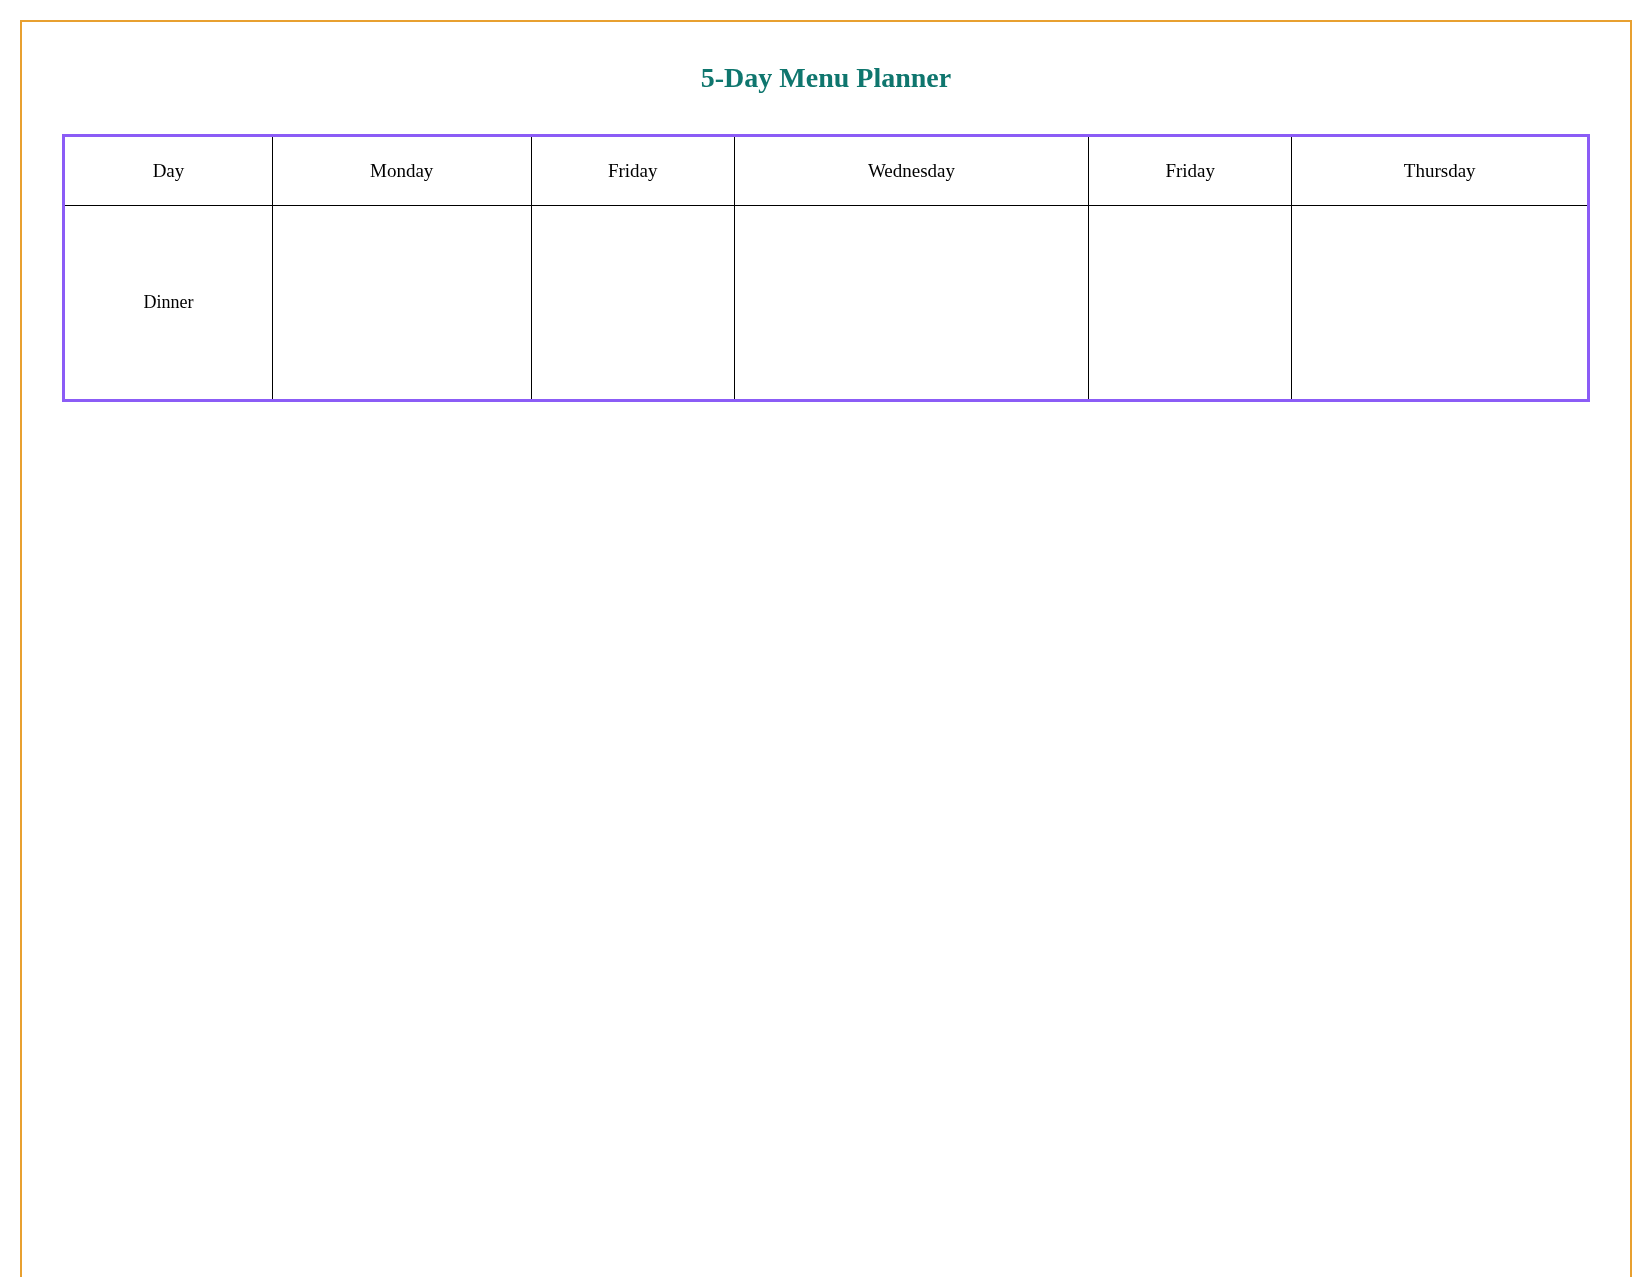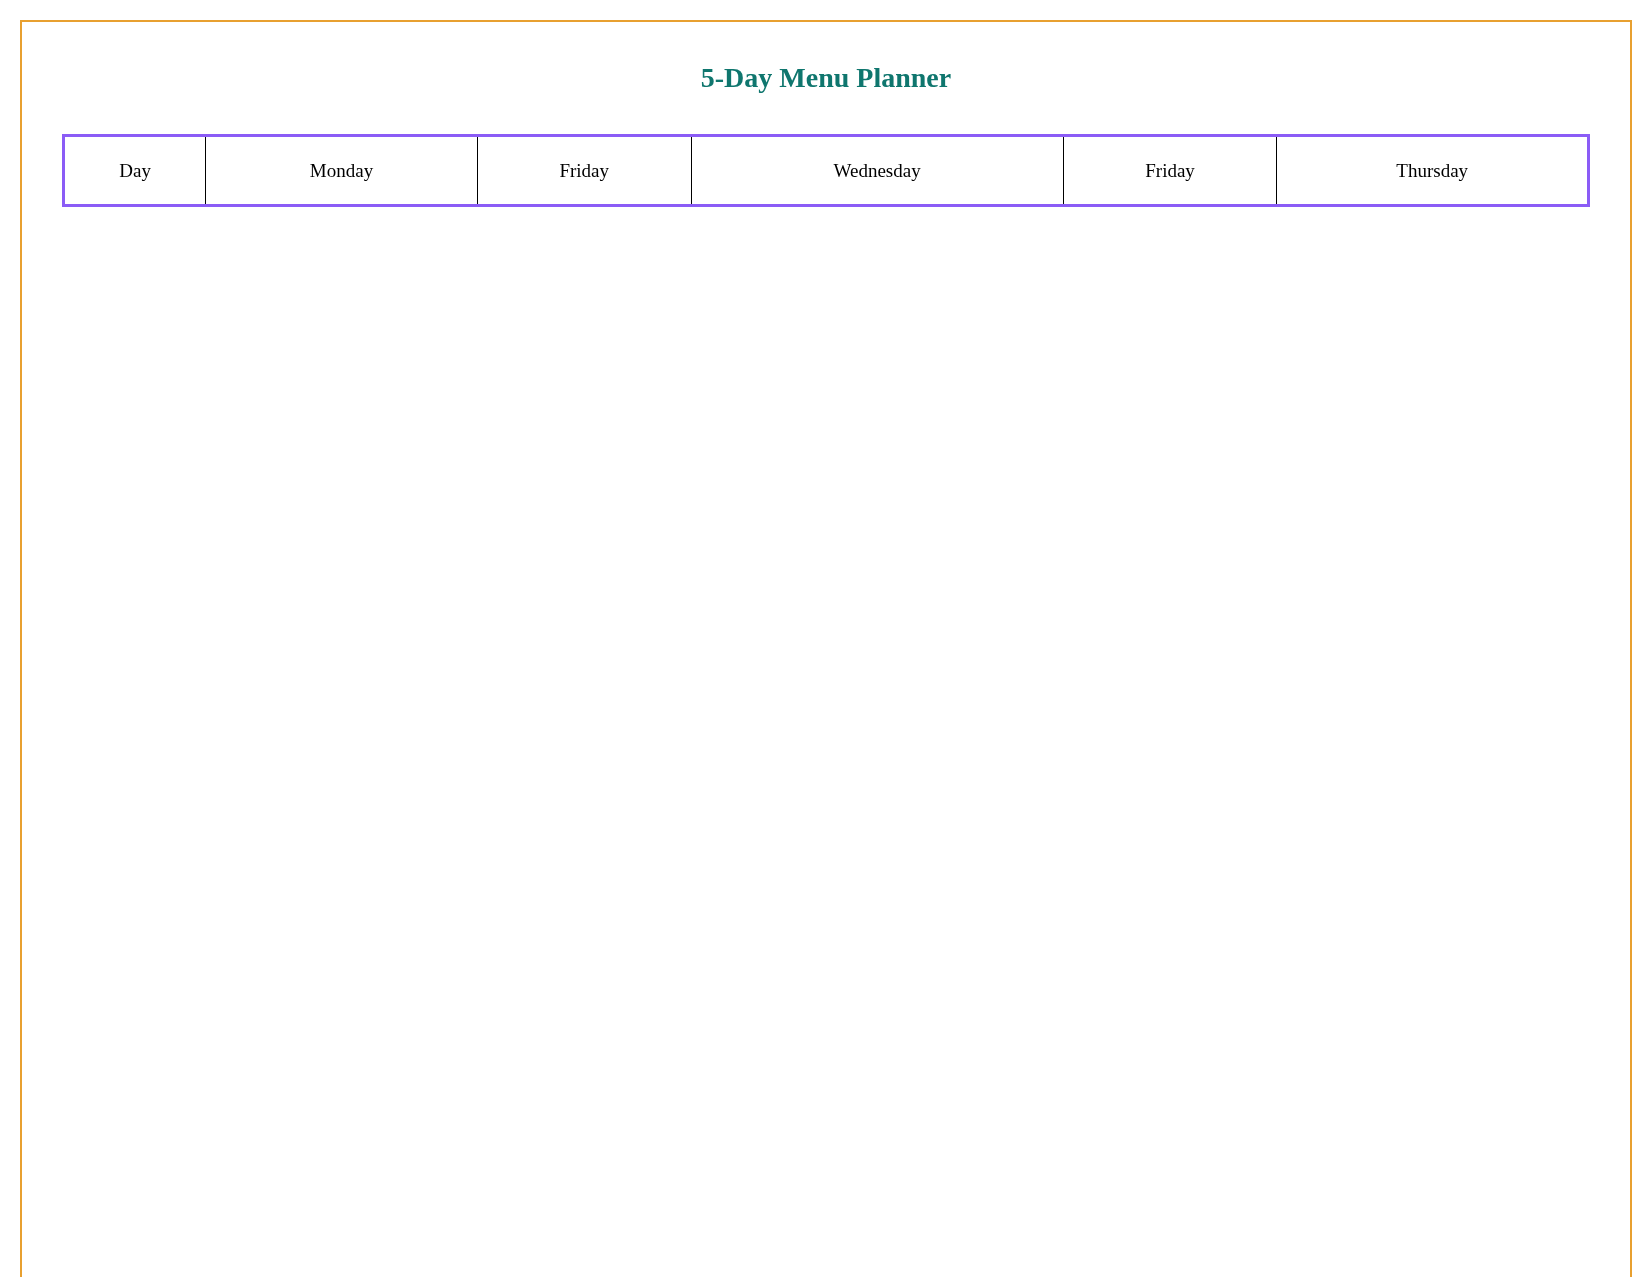--- a/index.html
+++ b/index.html
@@ -84,16 +84,24 @@
       <tr>
         <th>Day</th>
         <th>Monday</th>
         <th>Friday</th>
         <th>Wednesday</th>
         <th>Friday</th>
         <th>Thursday</th>
       </tr>
     </thead>
     <tbody>
+      <tr>
+        <td>Dinner</td>
+        <td></td>
+        <td></td>
+        <td></td>
+        <td></td>
+        <td></td>
+      </tr>
     </tbody>
   </table>
 
 </div>
 
 </body></html>

